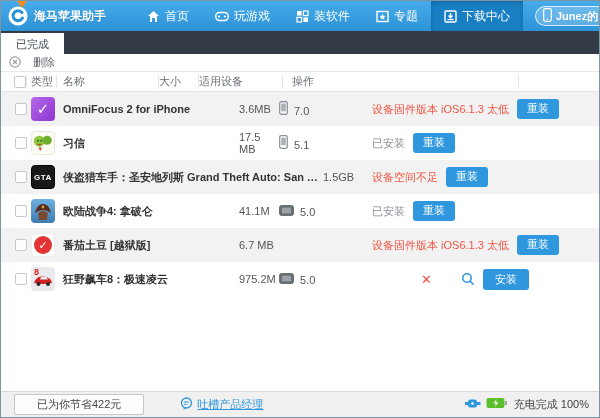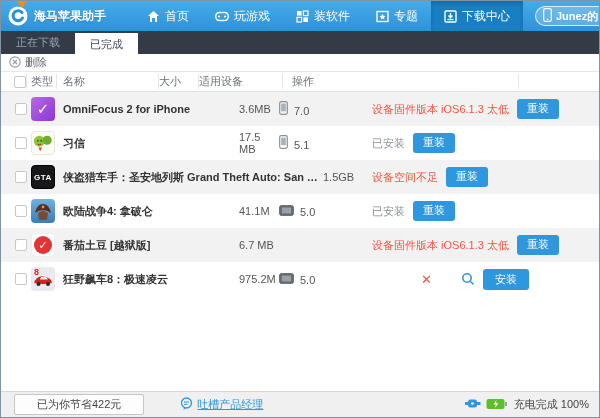--- a/index.html
+++ b/index.html
@@ -17,21 +17,21 @@
   .nav-item svg { display:block; }
   .device-pill { margin-left:12px; height:20px; display:flex; align-items:center; gap:4px; padding:0 10px 0 7px; background:rgba(255,255,255,.22); border:1px solid rgba(255,255,255,.75); border-radius:11px; font-size:11px; font-weight:bold; white-space:nowrap; cursor:pointer; }
 
   
   .tabbar { height:23px; flex:0 0 23px; background:#333b47; display:flex; align-items:stretch; }
   .tab { padding:0 15px; display:flex; align-items:center; font-size:11px; color:#97a0ad; cursor:pointer; }
   .tab.active { background:#fff; color:#3c4450; margin-top:2px; padding-top:2px; }
 
   
   .toolbar { height:17px; flex:0 0 17px; background:#fff; display:flex; align-items:center; padding-left:8px; }
-  .del-btn { display:flex; align-items:center; gap:4px; font-size:11px; color:#5a6068; cursor:pointer; }
+  .del-btn { display:flex; align-items:center; gap:12px; font-size:11px; color:#5a6068; cursor:pointer; }
 
   
   .thead { height:21px; flex:0 0 21px; display:flex; align-items:center; font-size:11px; color:#6a7078; border-top:1px solid #e7e7e7; border-bottom:1px solid #e2e2e2; background:#fff; }
   .thead .hcell { height:15px; display:flex; align-items:center; border-right:1px solid #e7e7e7; }
   .row { height:34px; flex:0 0 34px; display:flex; align-items:center; font-size:11px; color:#555; }
   .row.alt { background:#f2f2f2; }
   .c-check { width:26px; flex:0 0 26px; display:flex; justify-content:flex-end; }
   .c-type  { width:30px; flex:0 0 30px; display:flex; justify-content:center; padding-left:2px; }
   .thead .c-type { justify-content:flex-start; padding-left:4px; }
   .c-name  { flex:1 1 auto; padding-left:6px; min-width:0; }
@@ -57,21 +57,21 @@
   .x-icon { color:#f25542; font-size:13px; font-weight:bold; margin-left:49px; cursor:pointer; line-height:1; }
   .search-icon { margin-left:21px; cursor:pointer; display:flex; }
   .row .btn.install { margin-left:0; padding:3px 12px; }
 
   .filler { flex:1 1 auto; background:#fff; }
 
   
   .statusbar { height:26px; flex:0 0 26px; background:#f0f0f0; border-top:1px solid #d6d6d6; display:flex; align-items:center; padding:0 10px; font-size:11px; color:#444; }
   .savings-btn { background:#fdfdfd; border:1px solid #c6c6c6; border-radius:2px; padding:2px 22px; font-size:11px; color:#444; cursor:pointer; font-family:inherit; margin-left:3px; }
   .feedback { margin-left:36px; display:flex; align-items:center; gap:4px; color:#2e97de; text-decoration:underline; cursor:pointer; }
-  .sb-right { margin-left:auto; display:flex; align-items:center; gap:5px; }
+  .sb-right { margin-left:auto; display:flex; gap:5px; }
   .battery-text { margin-left:2px; white-space:nowrap; }
 </style>
 </head>
 <body>
 
 <div class="window">
 
   <div class="topbar">
     <div class="corner-flag"></div>
     <span class="logo">
@@ -137,21 +137,20 @@
       <span><svg width="9" height="14" viewBox="0 0 9 14">
             <rect x="0.7" y="0.7" width="7.6" height="12.6" rx="1.5" fill="none" stroke="#fff" stroke-width="1.2"></rect>
             <circle cx="4.5" cy="11.3" r="0.8" fill="#fff"></circle>
           </svg></span>
       <span>Junez的 iPh...</span>
     </div>
 
   </div>
 
   <div class="tabbar">
-    <div class="tab">正在下载</div>
     <div class="tab active">已完成</div>
   </div>
 
   <div class="toolbar">
     <span class="del-btn">
       <span><svg width="12" height="12" viewBox="0 0 12 12">
             <circle cx="6" cy="6" r="5.2" fill="none" stroke="#9aa0a8" stroke-width="1.2"></circle>
             <path d="M4 4 L8 8 M8 4 L4 8" stroke="#9aa0a8" stroke-width="1.2"></path>
           </svg></span>
       <span>删除</span>

